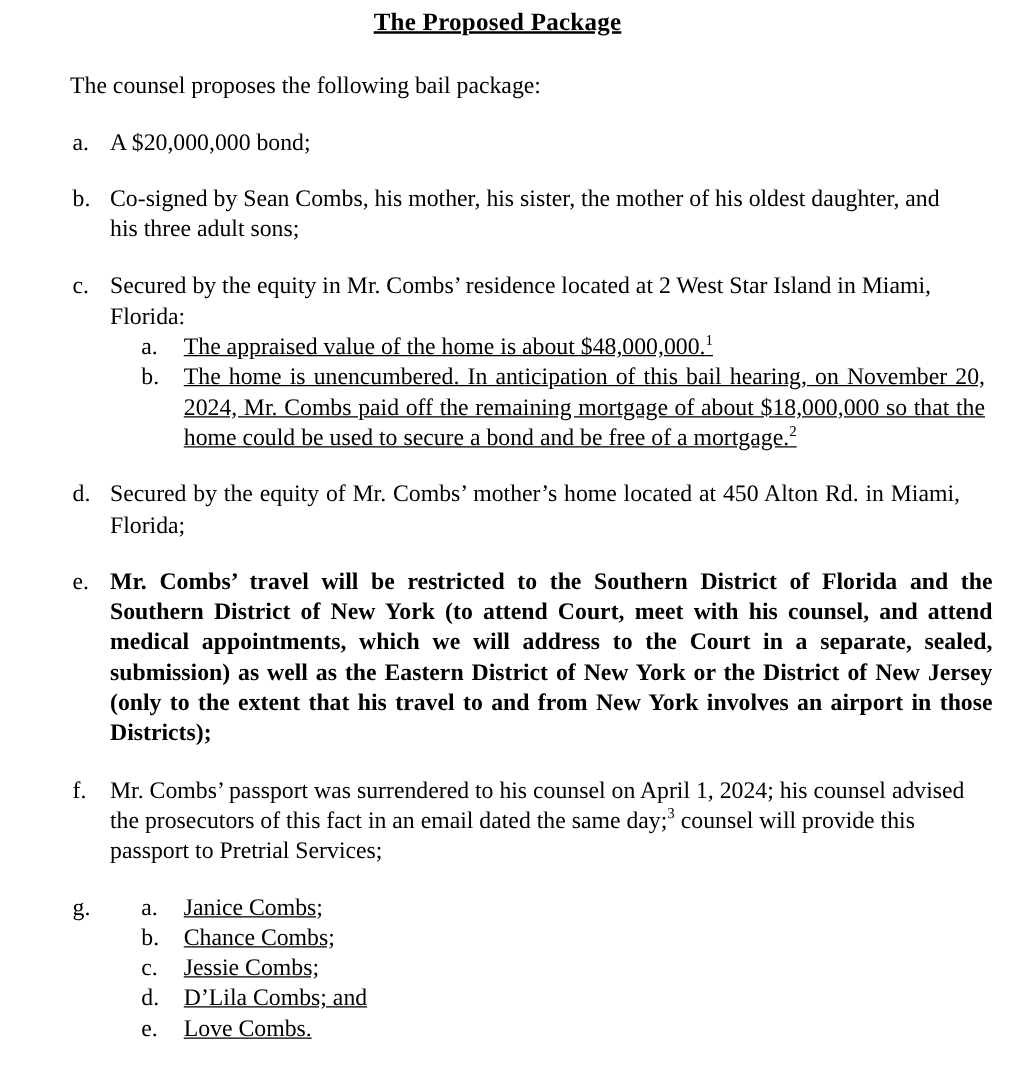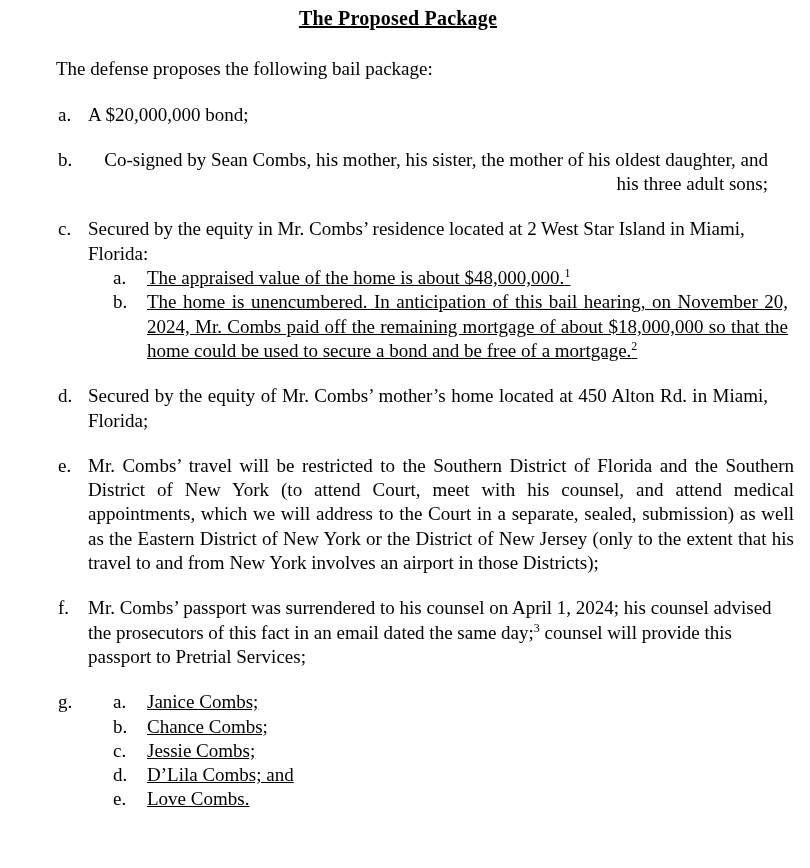--- a/index.html
+++ b/index.html
@@ -46,23 +46,23 @@
   .item:last-child { margin-bottom: 0; }
   .marker {
     flex: 0 0 32px;
     padding-left: 2px;
     box-sizing: border-box;
   }
   .content {
     flex: 1 1 auto;
     min-width: 0;
   }
-  .w680 { max-width: 680px; text-align: right; }
+  .w680 { max-width: 680px; }
   .w700 { max-width: 700px; }
-  .w706 { max-width: 706px; }
+  .w706 { max-width: 706px; font-weight: bold; }
   .justify { text-align: justify; }
   sup {
     font-size: 12px;
     line-height: 0;
     vertical-align: super;
   }
   .sub-list { margin-left: 25px; }
   .sub-item { display: flex; }
   .sub-marker {
     flex: 0 0 34px;
@@ -76,21 +76,21 @@
 </style>
 </head>
 <body style="background: rgb(255, 255, 255); color: rgb(0, 0, 0);">
 
 <div class="page">
 
   <div class="title-row">
     <h1 class="doc-title">The Proposed Package</h1>
   </div>
 
-  <p class="intro">The defense proposes the following bail package:</p>
+  <p class="intro">The counsel proposes the following bail package:</p>
 
   <div class="item">
     <span class="marker">a.</span>
     <div class="content w700"><span>A $20,000,000 bond;</span></div>
   </div>
 
   <div class="item">
     <span class="marker">b.</span>
     <div class="content w680"><span>Co-signed by Sean Combs, his mother, his sister, the mother of his oldest daughter, and his three adult sons;</span></div>
   </div>

